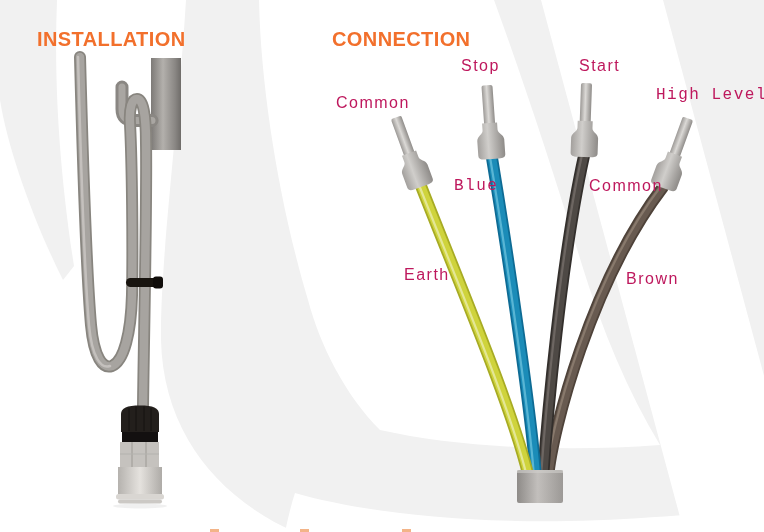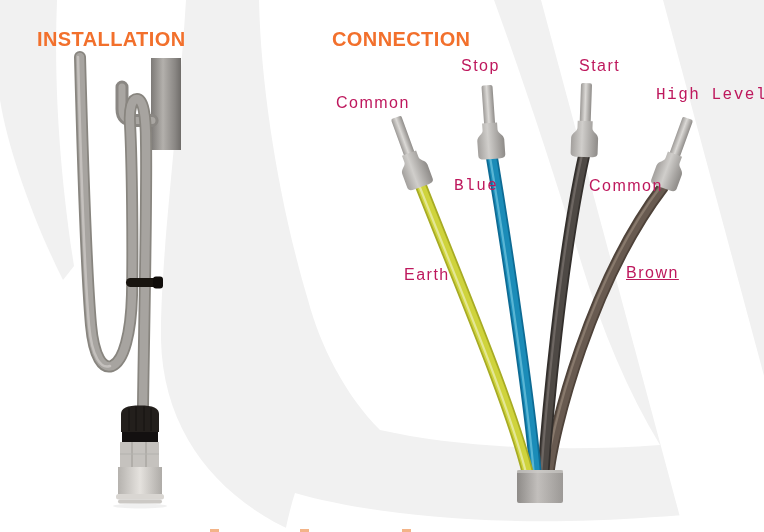--- a/index.html
+++ b/index.html
@@ -14,21 +14,21 @@
   .title-connection{left:332px;top:28px;}
   .wire-label{position:absolute;font-size:16px;font-weight:400;letter-spacing:1.5px;
        color:#be185d;white-space:nowrap;line-height:1.05;}
   .lbl-common{left:336px;top:87px;margin-top:8px;}
   .lbl-stop{left:461px;top:58px;}
   .lbl-start{left:579px;top:58px;}
   .lbl-highlevel{left:656px;top:87px;font-family:Liberation Mono, monospace;}
   .lbl-blue{left:454px;top:178px;font-family:Liberation Mono, monospace;}
   .lbl-black{left:589px;top:178px;}
   .lbl-earth{left:404px;top:259px;margin-top:8px;}
-  .lbl-brown{left:626px;top:265px;text-decoration:underline;}
+  .lbl-brown{left:626px;top:271px;}
 </style>
 </head>
 <body>
 
 <div class="page">
 
   <svg class="scene" width="764" height="532" viewBox="0 0 764 532">
     <defs>
       <linearGradient id="pipeGrad" x1="0" y1="0" x2="1" y2="0">
         <stop offset="0" stop-color="#7d7a77"></stop>

